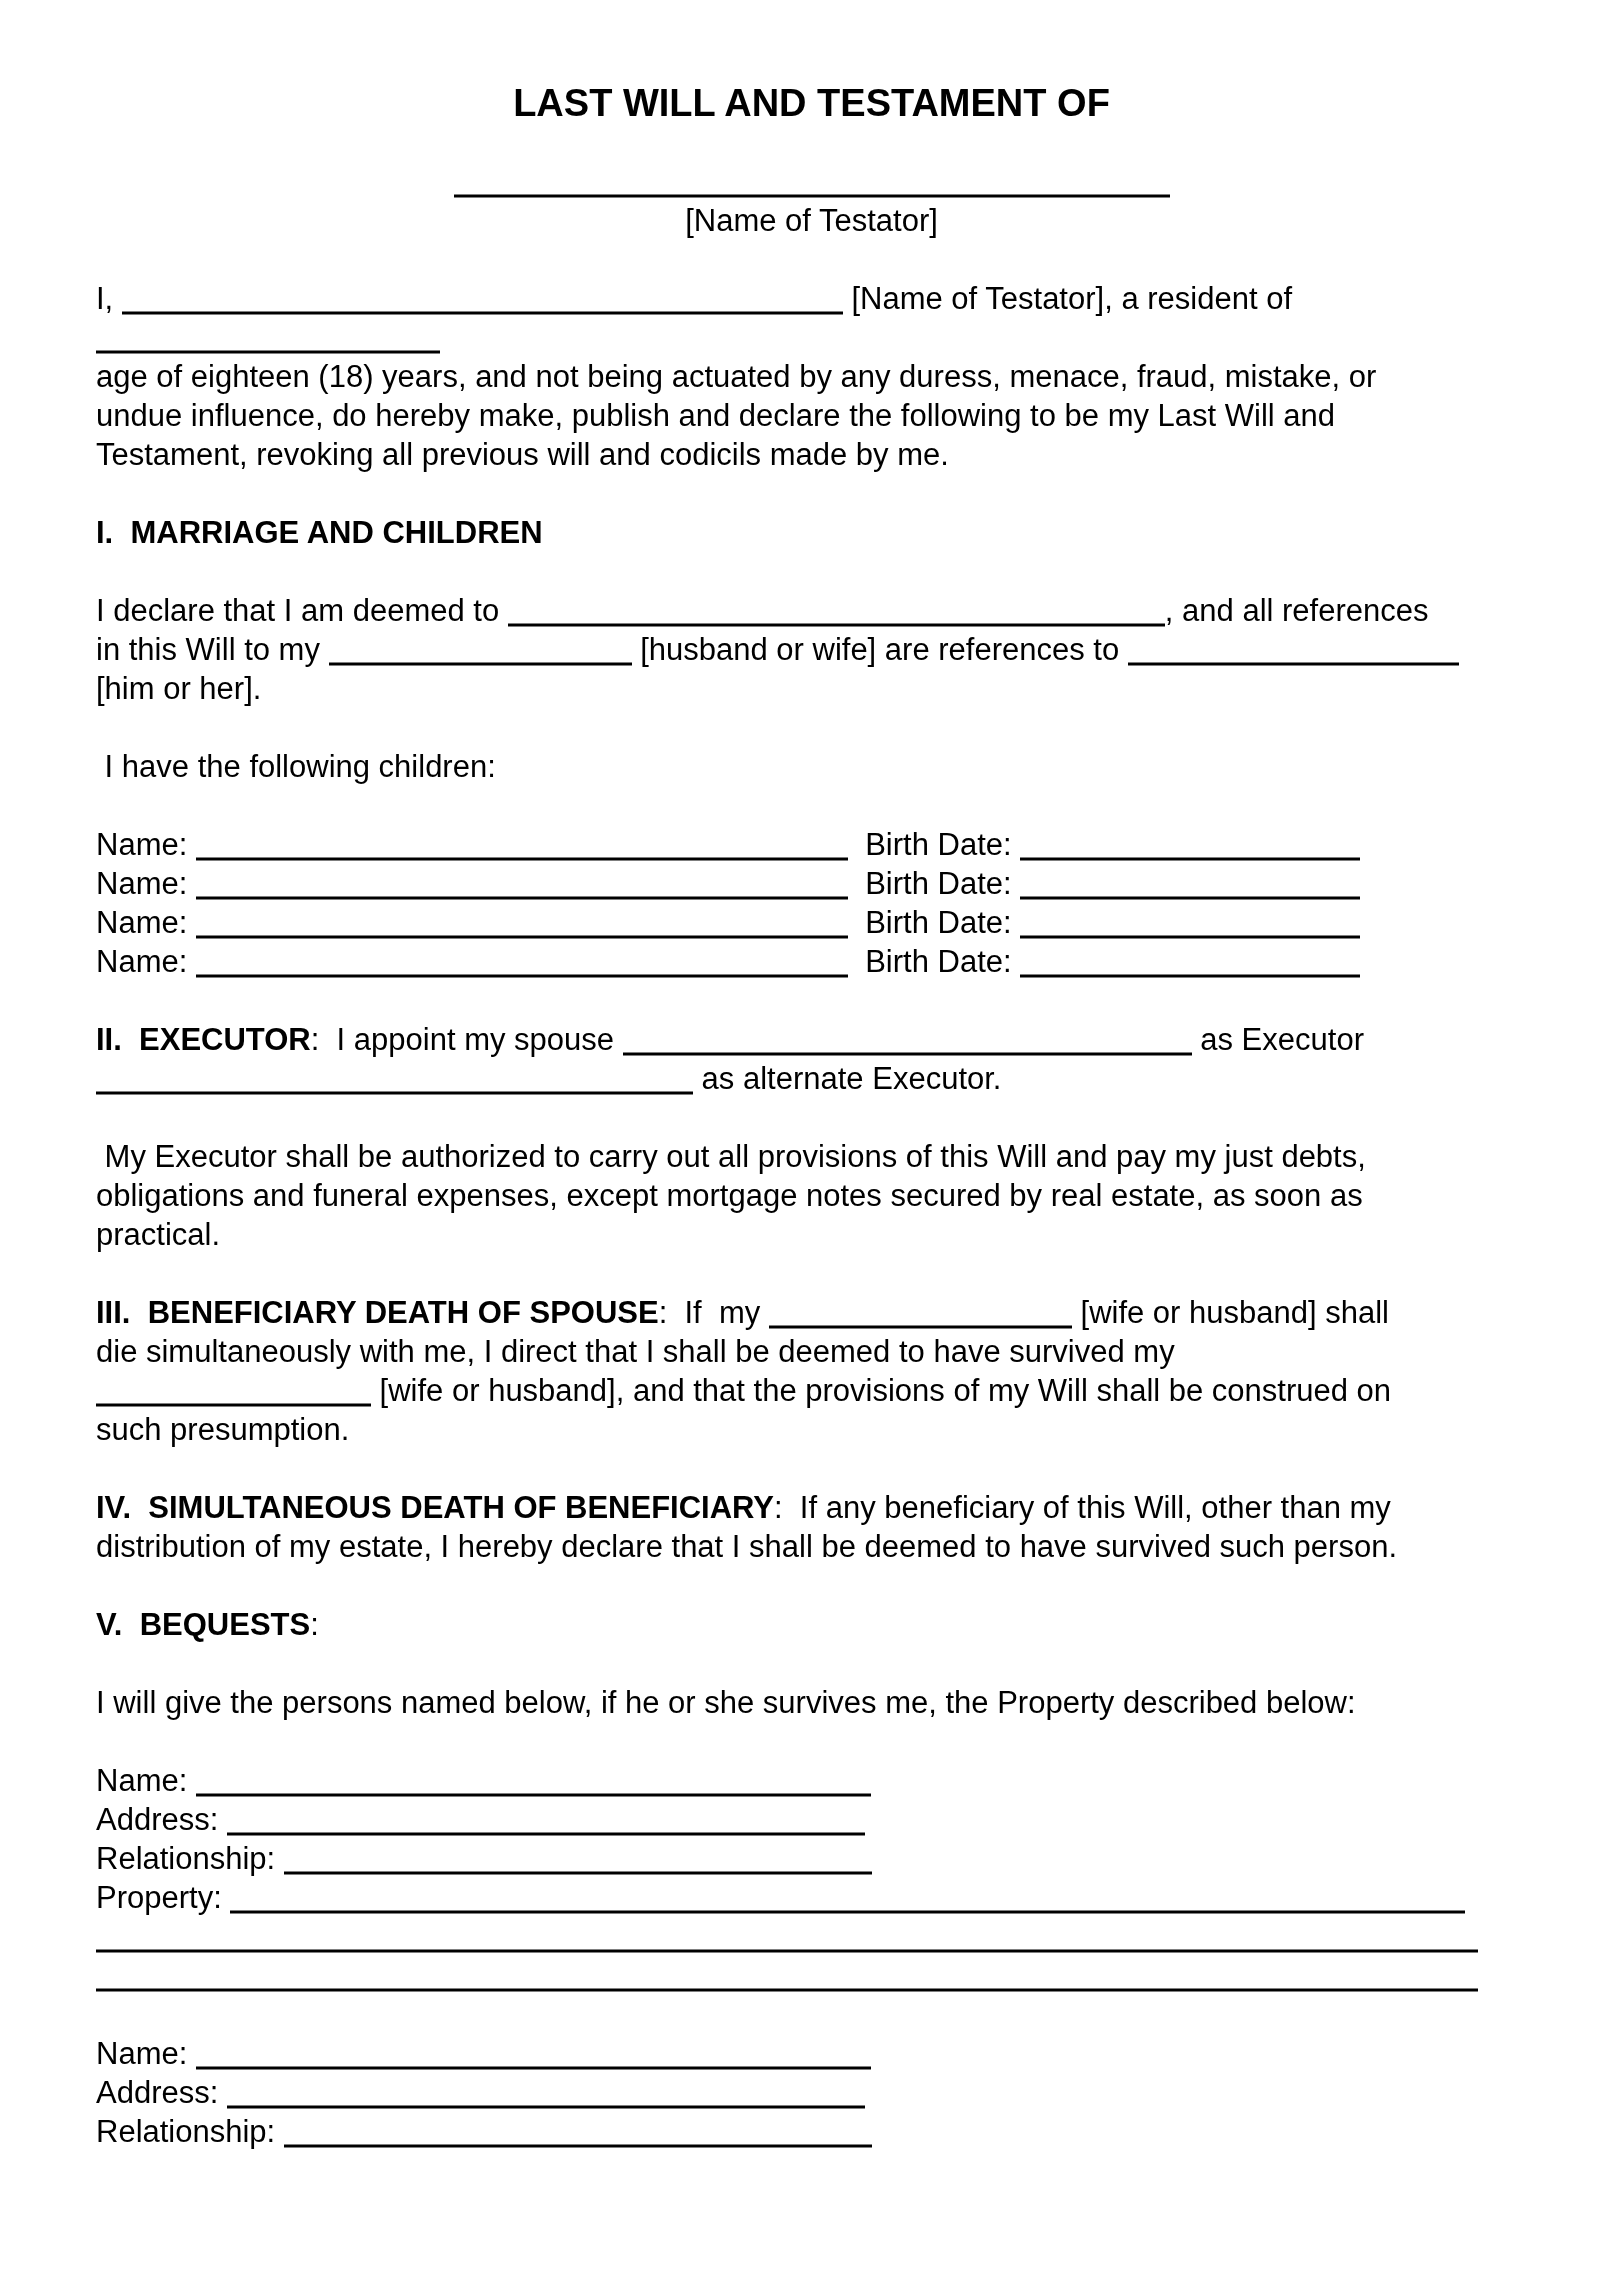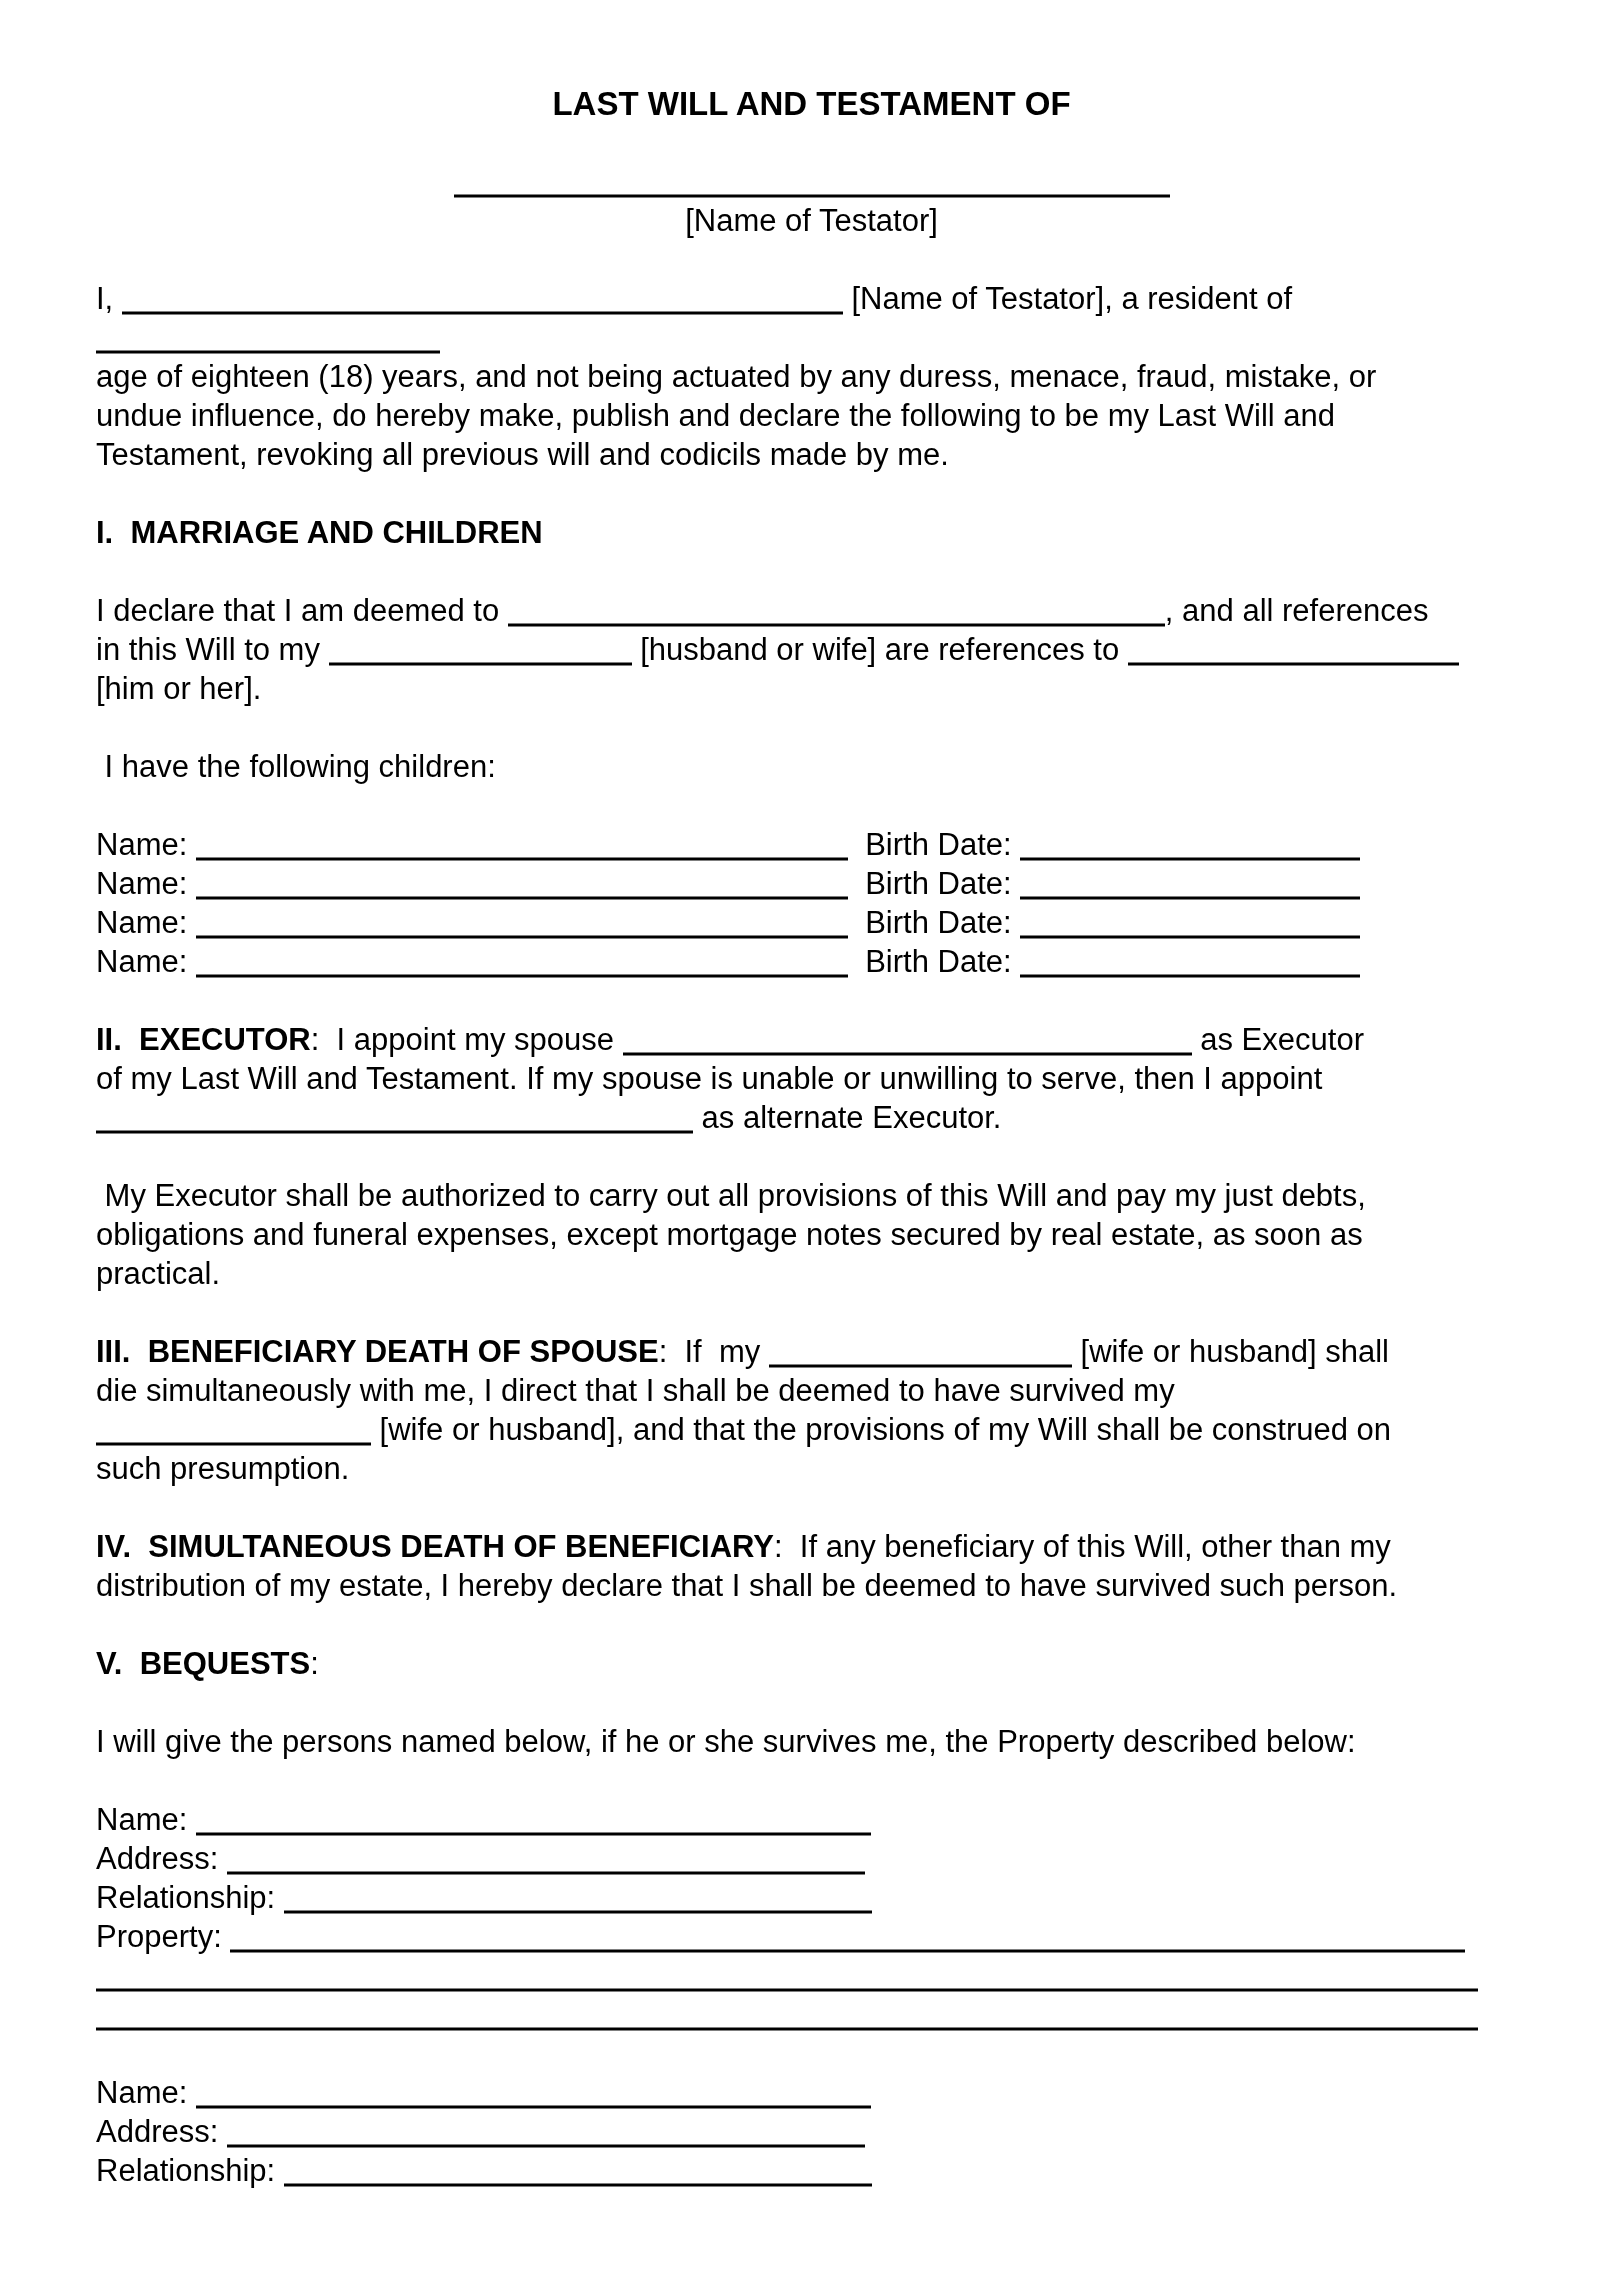--- a/index.html
+++ b/index.html
@@ -10,21 +10,21 @@
     padding: 84px 96px 0 96px;
     background: #ffffff;
     color: #000000;
     font-family: "Liberation Sans", sans-serif;
     font-size: 31px;
     line-height: 39px;
   }
   .line { height: 39px; white-space: pre; }
   .spacer { height: 39px; }
   .center { text-align: center; }
-  .title { font-weight: 700; font-size: 33px; }
+  .title { font-weight: 700; font-size: 38px; }
   .b { font-weight: 700; }
   .blank {
     display: inline-block;
     height: 0;
     border-bottom: 3.7px solid #000000;
     transform: translateY(5.5px);
   }
 </style>
 </head>
 <body>
@@ -48,21 +48,20 @@
     <div class="line"><span>[him or her].</span></div>
     <div class="spacer"></div>
     <div class="line"><span> I have the following children:</span></div>
     <div class="spacer"></div>
     <div class="line"><span>Name: </span><span class="blank" style="width: 652px;"></span><span>  Birth Date: </span><span class="blank" style="width: 340px;"></span></div>
     <div class="line"><span>Name: </span><span class="blank" style="width: 652px;"></span><span>  Birth Date: </span><span class="blank" style="width: 340px;"></span></div>
     <div class="line"><span>Name: </span><span class="blank" style="width: 652px;"></span><span>  Birth Date: </span><span class="blank" style="width: 340px;"></span></div>
     <div class="line"><span>Name: </span><span class="blank" style="width: 652px;"></span><span>  Birth Date: </span><span class="blank" style="width: 340px;"></span></div>
     <div class="spacer"></div>
     <div class="line"><span class="b">II.  EXECUTOR</span><span>:  I appoint my spouse </span><span class="blank" style="width: 569px;"></span><span> as Executor</span></div>
-    <div class="line"><span>of my Last Will and Testament. If my spouse is unable or unwilling to serve, then I appoint</span></div>
     <div class="line"><span class="blank" style="width: 597px;"></span><span> as alternate Executor.</span></div>
     <div class="spacer"></div>
     <div class="line"><span> My Executor shall be authorized to carry out all provisions of this Will and pay my just debts,</span></div>
     <div class="line"><span>obligations and funeral expenses, except mortgage notes secured by real estate, as soon as</span></div>
     <div class="line"><span>practical.</span></div>
     <div class="spacer"></div>
     <div class="line"><span class="b">III.  BENEFICIARY DEATH OF SPOUSE</span><span>:  If  my </span><span class="blank" style="width: 303px;"></span><span> [wife or husband] shall</span></div>
     <div class="line"><span>die simultaneously with me, I direct that I shall be deemed to have survived my</span></div>
     <div class="line"><span class="blank" style="width: 275px;"></span><span> [wife or husband], and that the provisions of my Will shall be construed on</span></div>
     <div class="line"><span>such presumption.</span></div>

